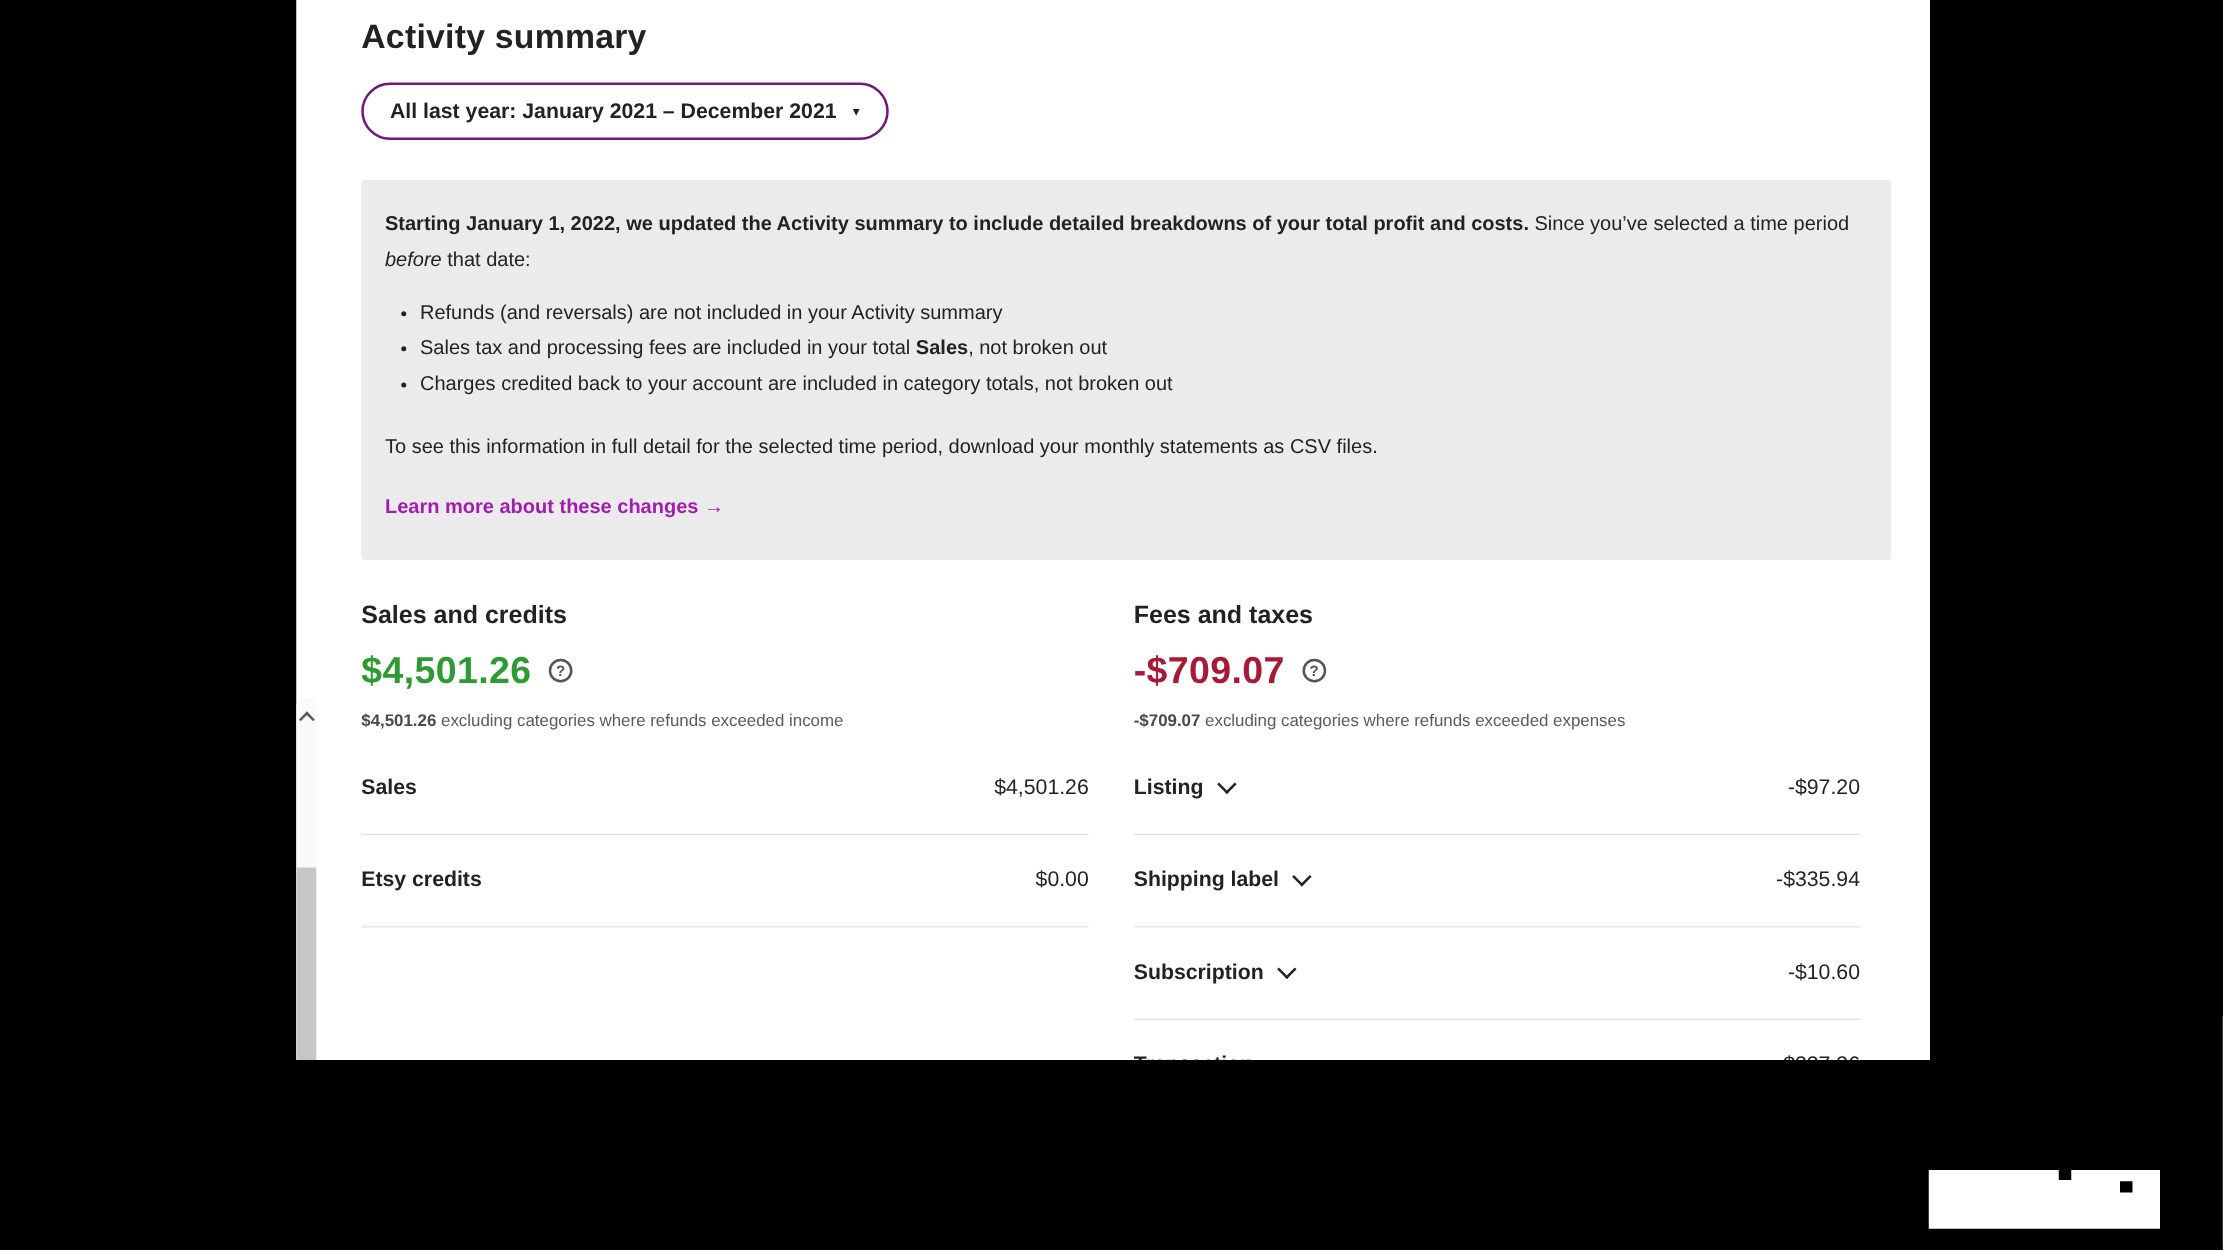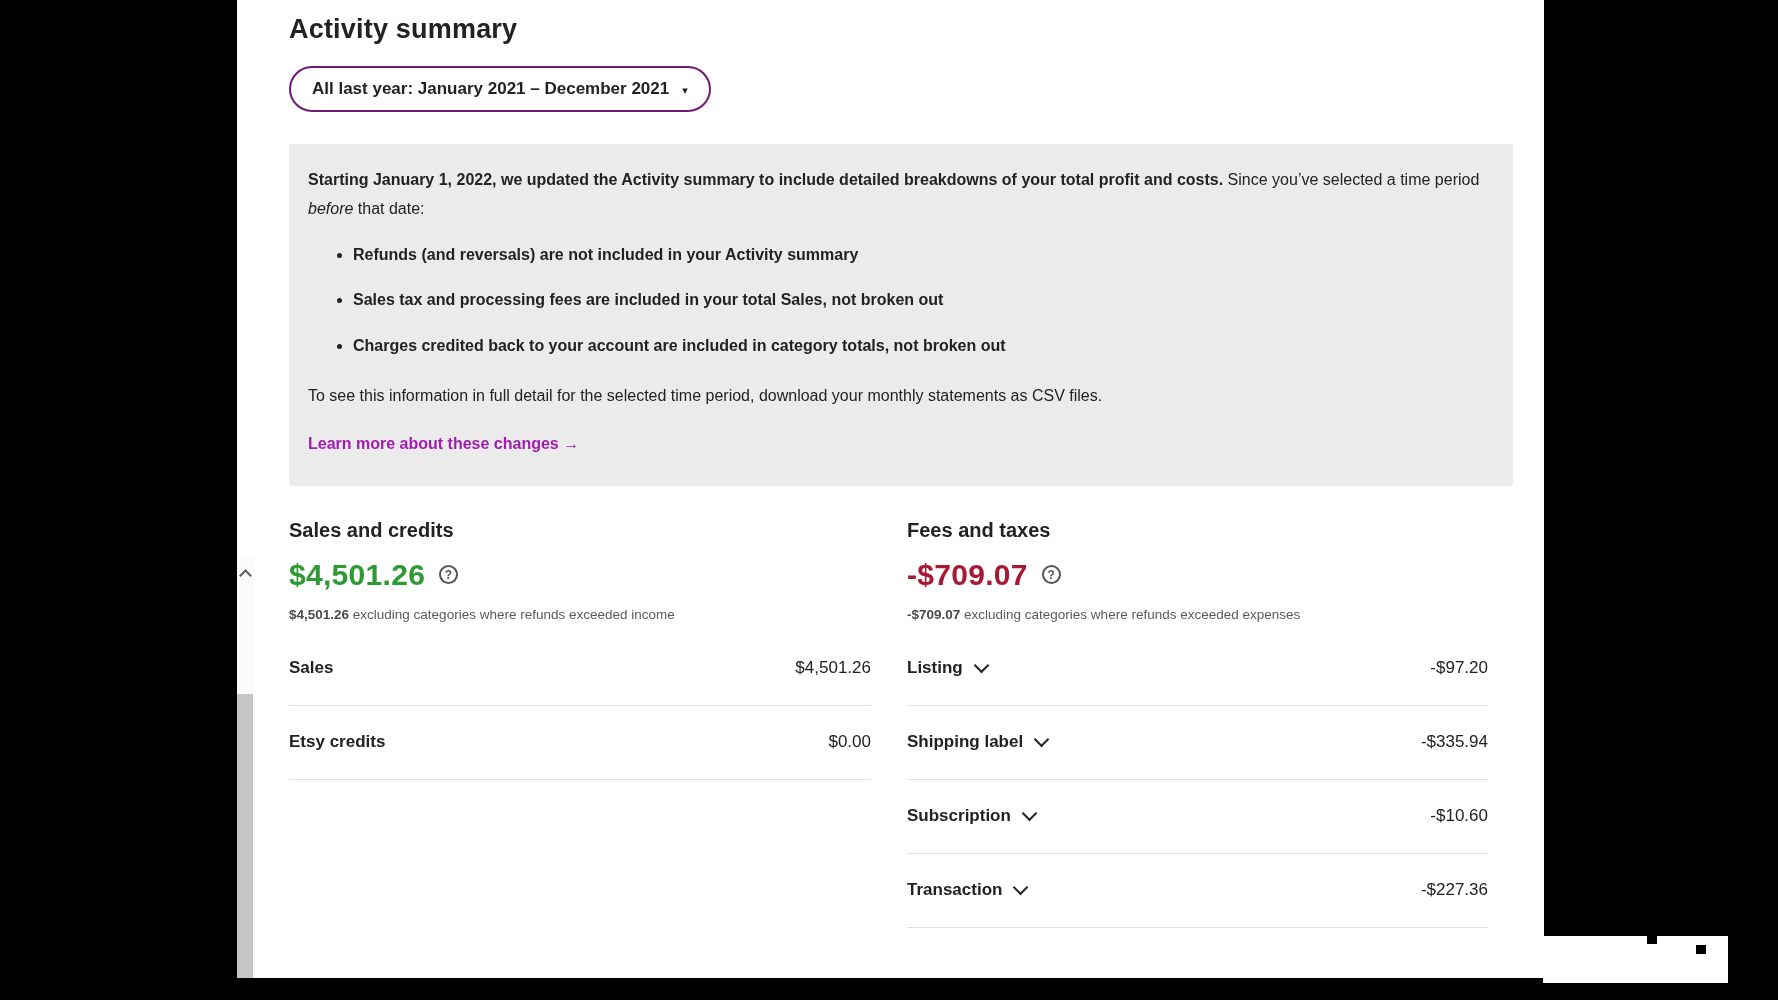--- a/index.html
+++ b/index.html
@@ -8,21 +8,21 @@
     background:#000;
     font-family:"Liberation Sans","DejaVu Sans",sans-serif;
     color:#222;
   }
   .letterbox { position:absolute; top:0; height:1000px; background:#000; }
   .letterbox.left  { left:0; width:237px; }
   .letterbox.right { left:1544px; width:234px; }
   .letterbox.bottom{ left:0; top:994px; width:1778px; height:6px; }
 
   .stage {
-    position:absolute; left:237px; top:0; width:1307px; height:978px;
+    position:absolute; left:237px; top:0; width:1307px; height:848px;
     background:#fff; overflow:hidden;
   }
   .content { position:absolute; left:52px; top:0; width:1224px; }
 
   .page-title { margin:14px 0 0; font-size:27px; font-weight:700; letter-spacing:.2px; color:#222; }
 
   .filter-btn {
     margin-top:21px; display:inline-flex; align-items:center; gap:13px;
     height:46px; padding:0 21px; background:#fff;
     border:2px solid #701a75; border-radius:26px;
@@ -30,21 +30,21 @@
     font-family:inherit;
   }
   .filter-caret { font-size:11px; line-height:1; transform:translateY(1px); }
 
   .notice {
     margin-top:32px; background:#ebebeb; border-radius:3px;
     padding:22px 22px 27px 19px; font-size:16px; line-height:1.8; color:#222;
   }
   .notice p { margin:0; }
   .notice ul { margin:13px 0 14px; padding-left:28px; }
-  .notice li { margin:17px;font-weight:bold; }
+  .notice li { margin:0; }
   .notice-footer { margin-top:21px !important; }
   .notice-link {
     display:inline-block; margin-top:19px; font-weight:700; color:#a21caf;
     text-decoration:none; cursor:pointer;
   }
 
   .columns { display:grid; grid-template-columns:582px 581px; column-gap:36px; margin-top:33px; }
 
   .col-heading { margin:0; font-size:20px; font-weight:600; color:#222; }
   .total {

